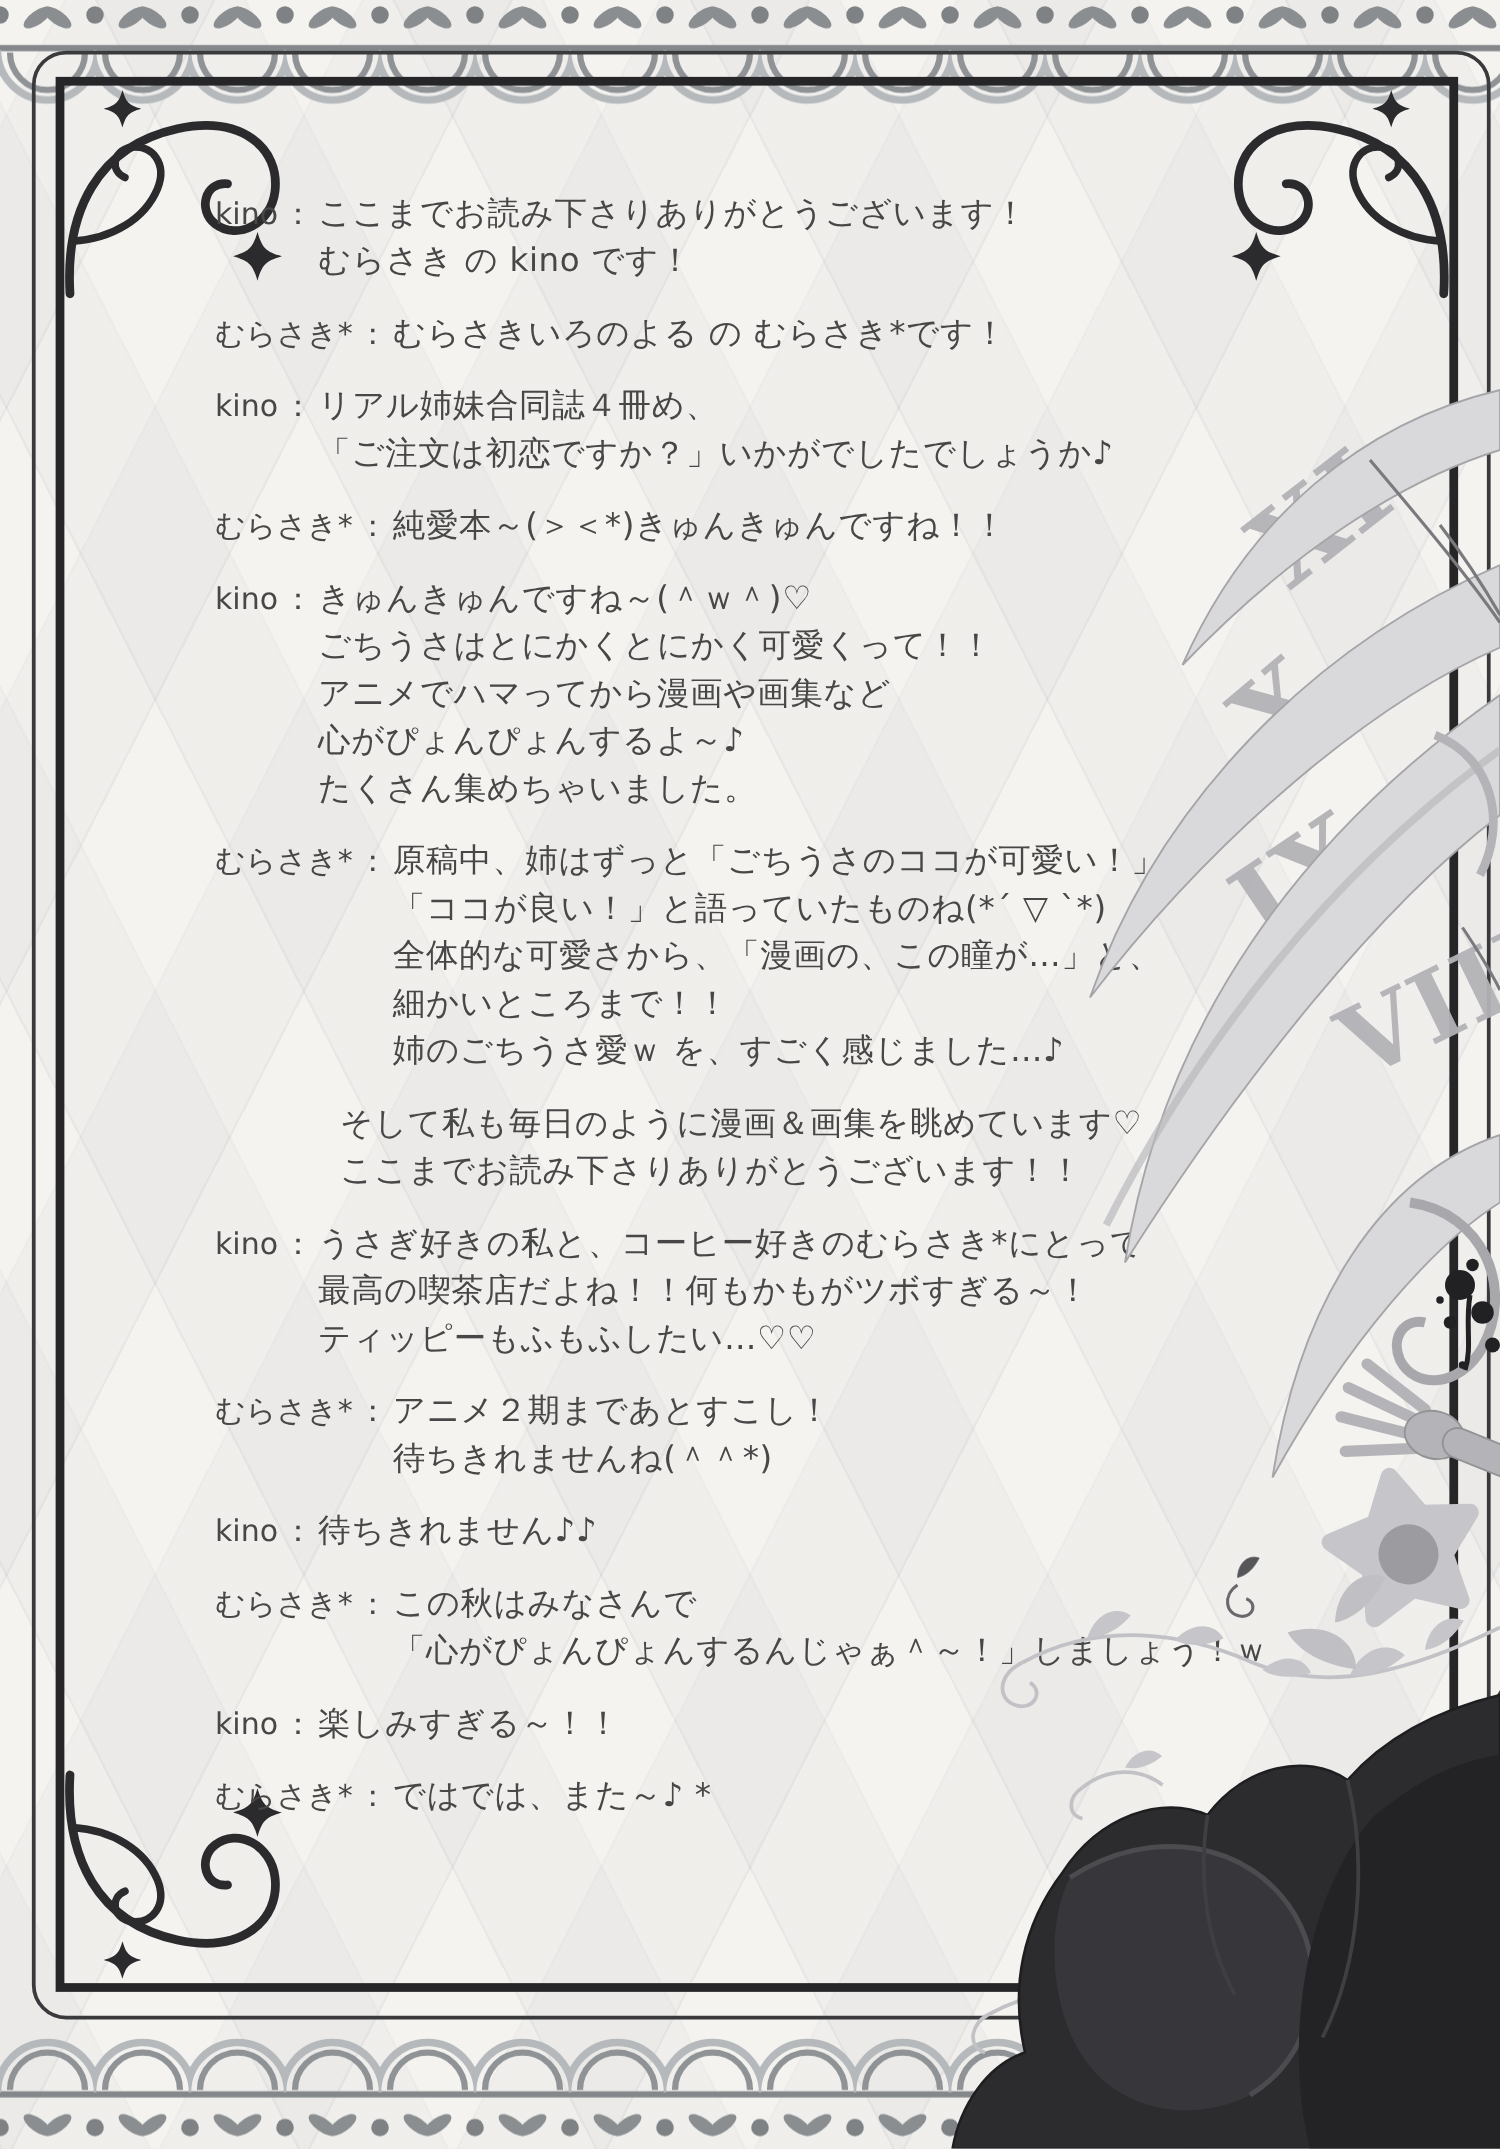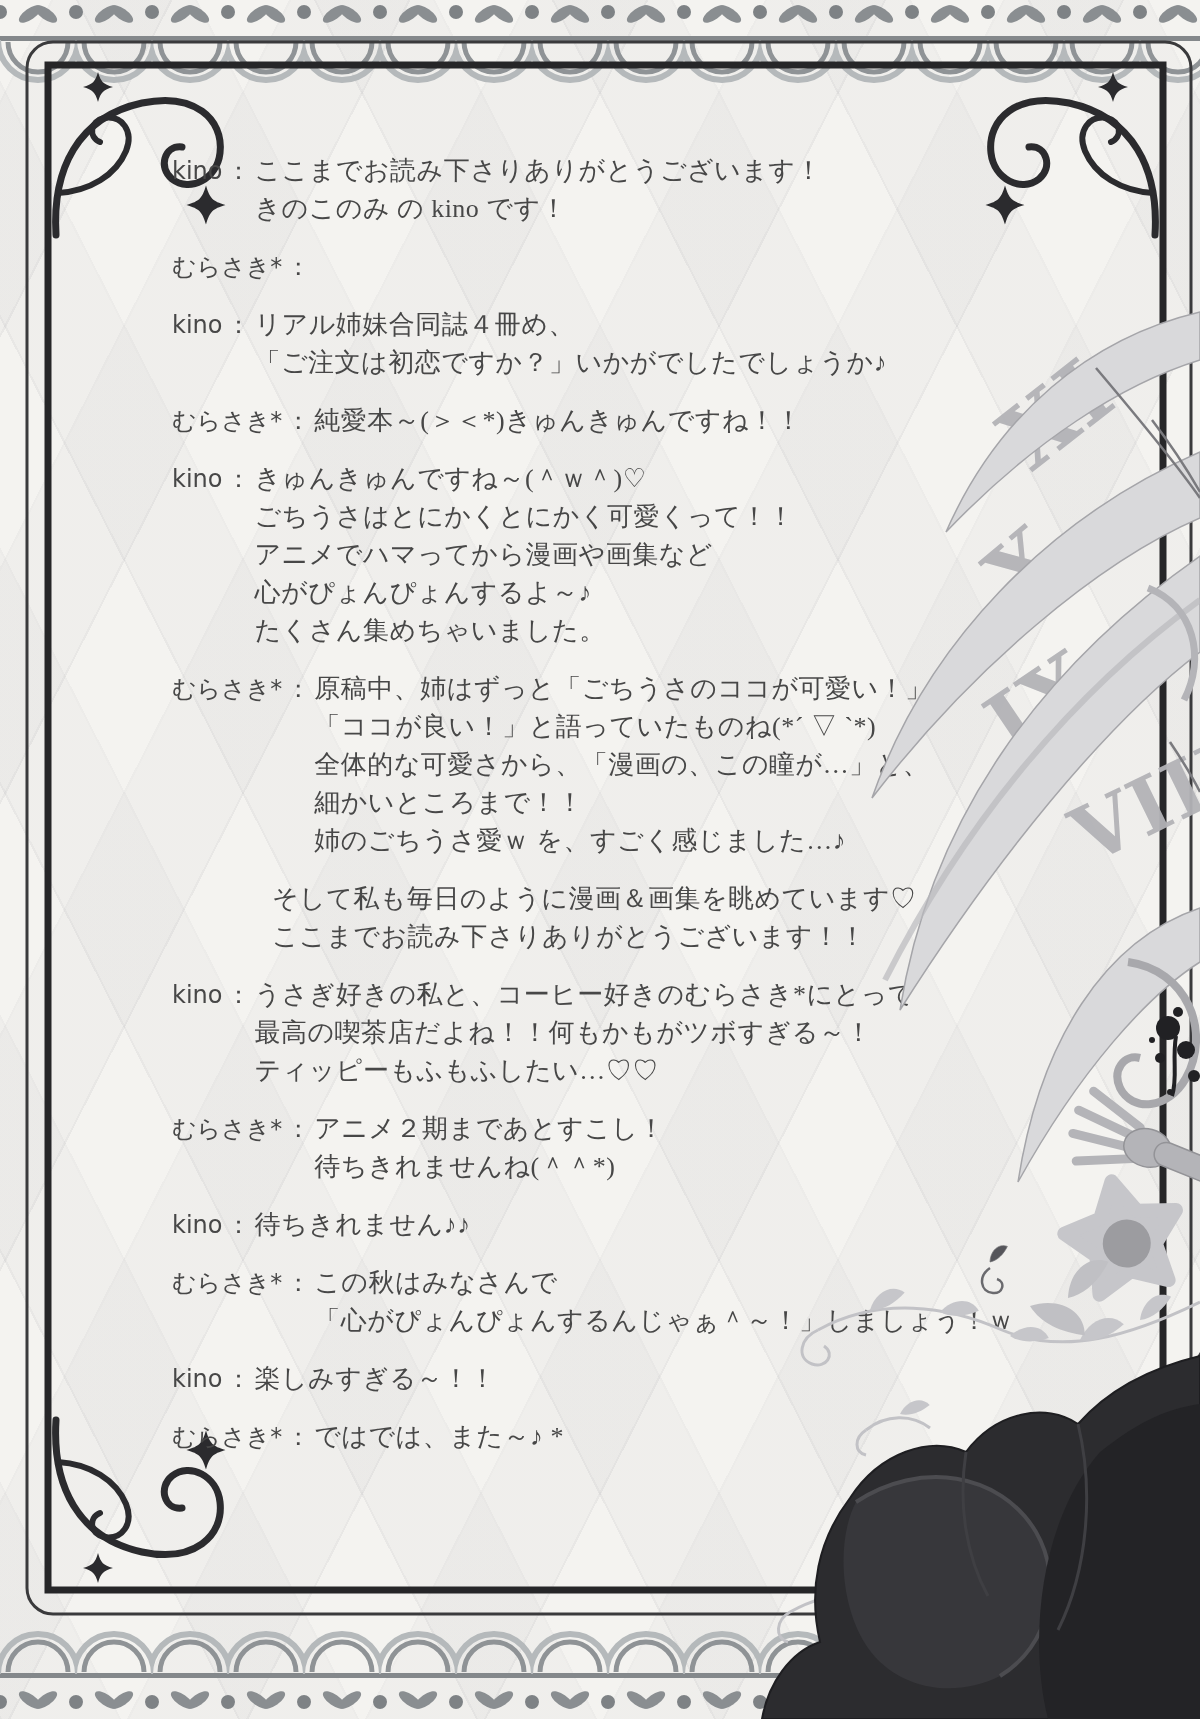--- a/index.html
+++ b/index.html
@@ -15,21 +15,21 @@
   }
   svg.layer{position:absolute;left:0;top:0;width:1200px;height:1719px;pointer-events:none;}
 
   
   .dialogue{position:absolute;left:172px;top:152px;width:930px;color:#474747;}
   .block{display:flex;margin:0 0 20px 0;}
   .speaker-cell{flex:0 0 80px;font-size:24px;line-height:38px;white-space:pre;color:#474747;}
   .block.sp-mura .speaker-cell{flex-basis:136px;text-align:right;}
   .block.sp-none .speaker-cell{flex-basis:100px;}
   .sep{padding:0 4px;}
-  .lines{flex:1;font-family:Liberation Serif, serif;}
+  .lines{flex:1;}
   .line{font-size:26px;line-height:38px;white-space:pre;letter-spacing:0.5px;}
 
   
   .numeral{position:absolute;font-family:"DejaVu Serif","Liberation Serif",serif;
            color:#b3b3b7;font-weight:bold;letter-spacing:2px;opacity:.95;}
   .numeral-0{left:1000px;top:362px;font-size:88px;transform:rotate(-38deg);}
   .numeral-1{left:990px;top:516px;font-size:84px;transform:rotate(-40deg);}
   .numeral-2{left:986px;top:652px;font-size:86px;transform:rotate(-34deg);}
   .numeral-3{left:1068px;top:756px;font-size:78px;transform:rotate(-26deg);}
 </style>
@@ -81,25 +81,28 @@
       <span class="numeral numeral-1">X</span>
       <span class="numeral numeral-2">IX</span>
       <span class="numeral numeral-3">VIII</span>
     </div>
 
   <div class="dialogue" id="dialogue">
       <div class="block sp-kino">
         <div class="speaker-cell"><span>kino</span><span class="sep">：</span></div>
         <div class="lines">
           <div class="line">ここまでお読み下さりありがとうございます！</div>
-          <div class="line">きのこのみ の kino です！</div>
-        </div>
-      </div>
-      <div class="block sp-mura">
-        <div class="speaker-cell"><span>むらさき*</span><span class="sep">：</span></div>
+          <div class="line">むらさき の kino です！</div>
+        </div>
+      </div>
+      <div class="block sp-mura">
+        <div class="speaker-cell"><span>むらさき*</span><span class="sep">：</span></div>
+        <div class="lines">
+          <div class="line">むらさきいろのよる の むらさき*です！</div>
+        </div>
       </div>
       <div class="block sp-kino">
         <div class="speaker-cell"><span>kino</span><span class="sep">：</span></div>
         <div class="lines">
           <div class="line">リアル姉妹合同誌４冊め、</div>
           <div class="line">「ご注文は初恋ですか？」いかがでしたでしょうか♪</div>
         </div>
       </div>
       <div class="block sp-mura">
         <div class="speaker-cell"><span>むらさき*</span><span class="sep">：</span></div>

